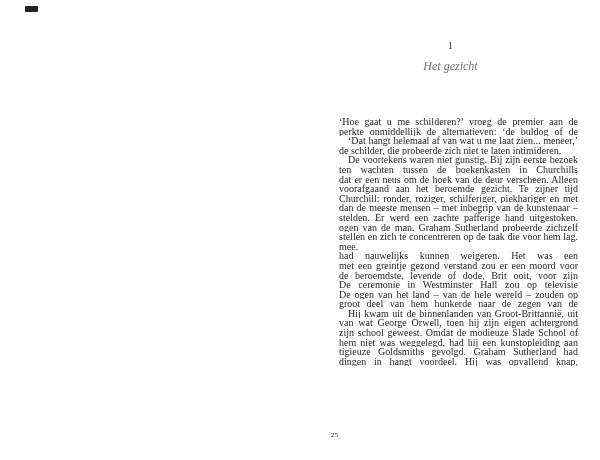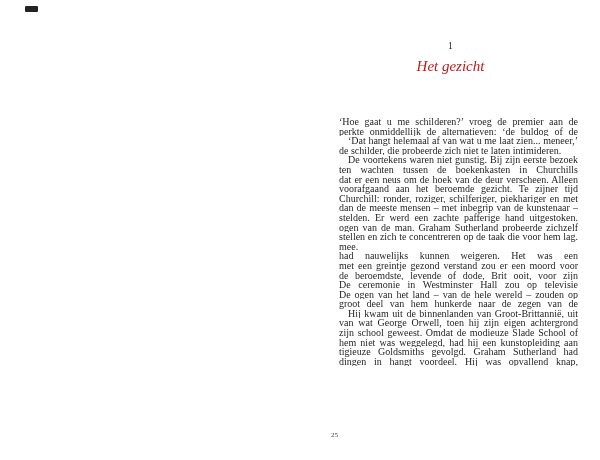--- a/index.html
+++ b/index.html
@@ -43,23 +43,23 @@
     letter-spacing: 0.5px;
     color: #1d1d1d;
   }
   .chapter-title {
     position: absolute;
     top: 59px;
     left: 0;
     width: 100%;
     text-align: center;
     font-style: italic;
-    font-size: 15px;
+    font-size: 12px;
     line-height: 15.5px;
-    color: #b91c1c;
+    color: #737373;
   }
   .body-text {
     position: absolute;
     top: 117px;
     left: 8px;
     width: 100%;
     font-size: 10px;
     line-height: 9.6px;
     color: #1f1f1f;
   }

